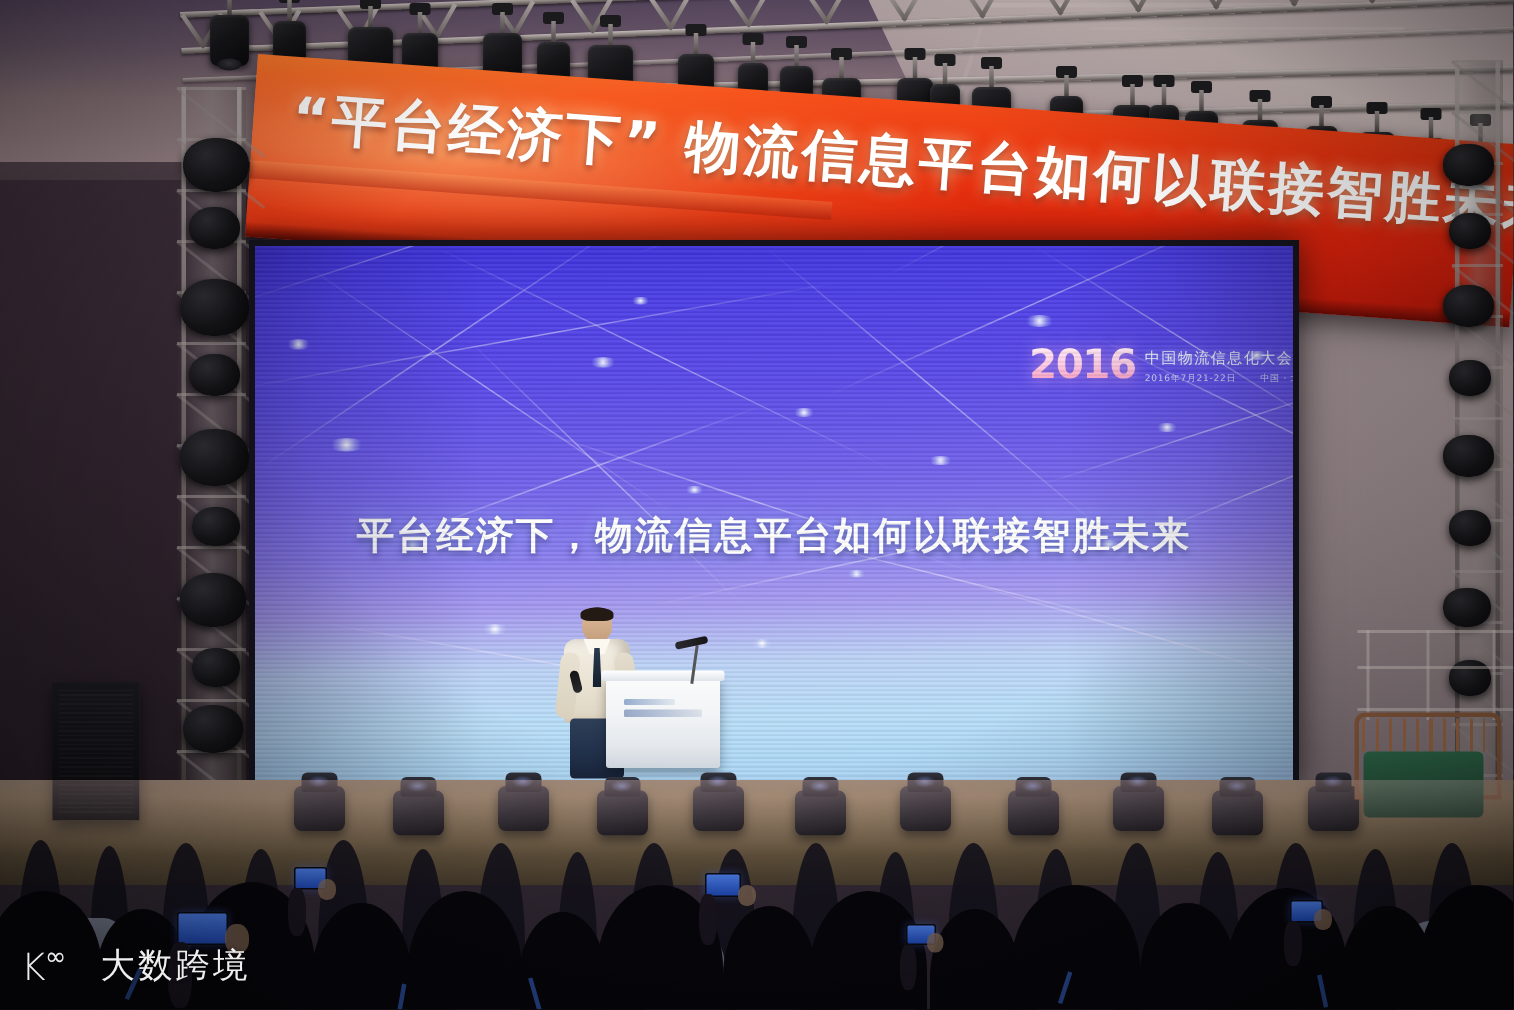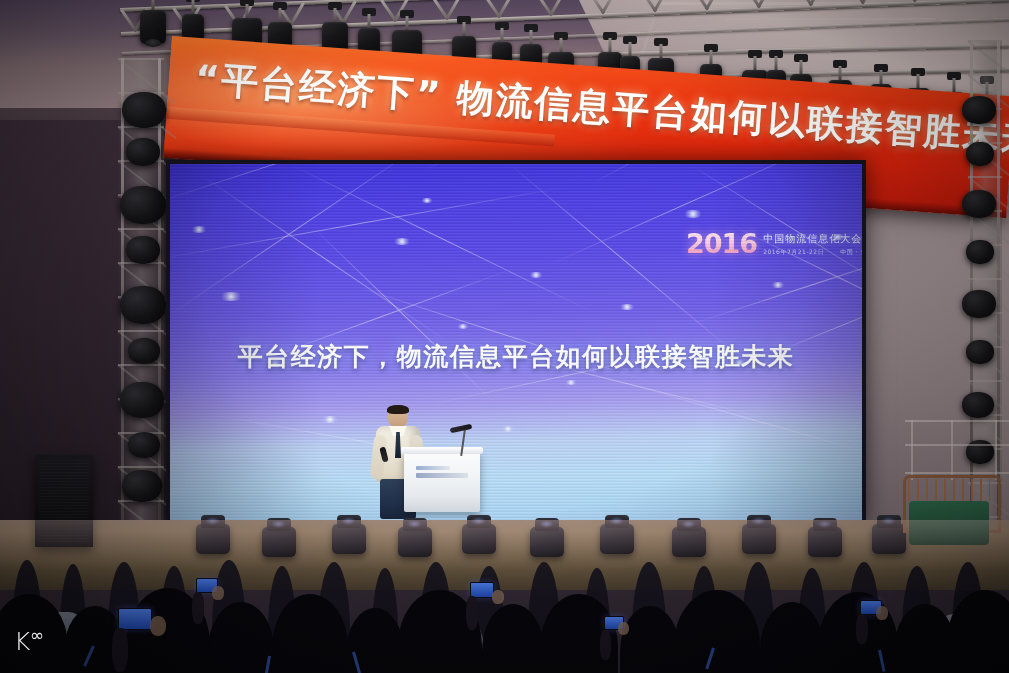--- a/index.html
+++ b/index.html
@@ -994,15 +994,16 @@
       </div>
   </div>
 
   <div class="vignette"></div>
 
   <div class="watermark">
     <div class="wm-logo">
       <span class="wm-k">K</span>
       <span class="wm-inf">∞</span>
     </div>
+    <div class="wm-text">大数跨境</div>
   </div>
 
 </div>
 
 </body></html>

